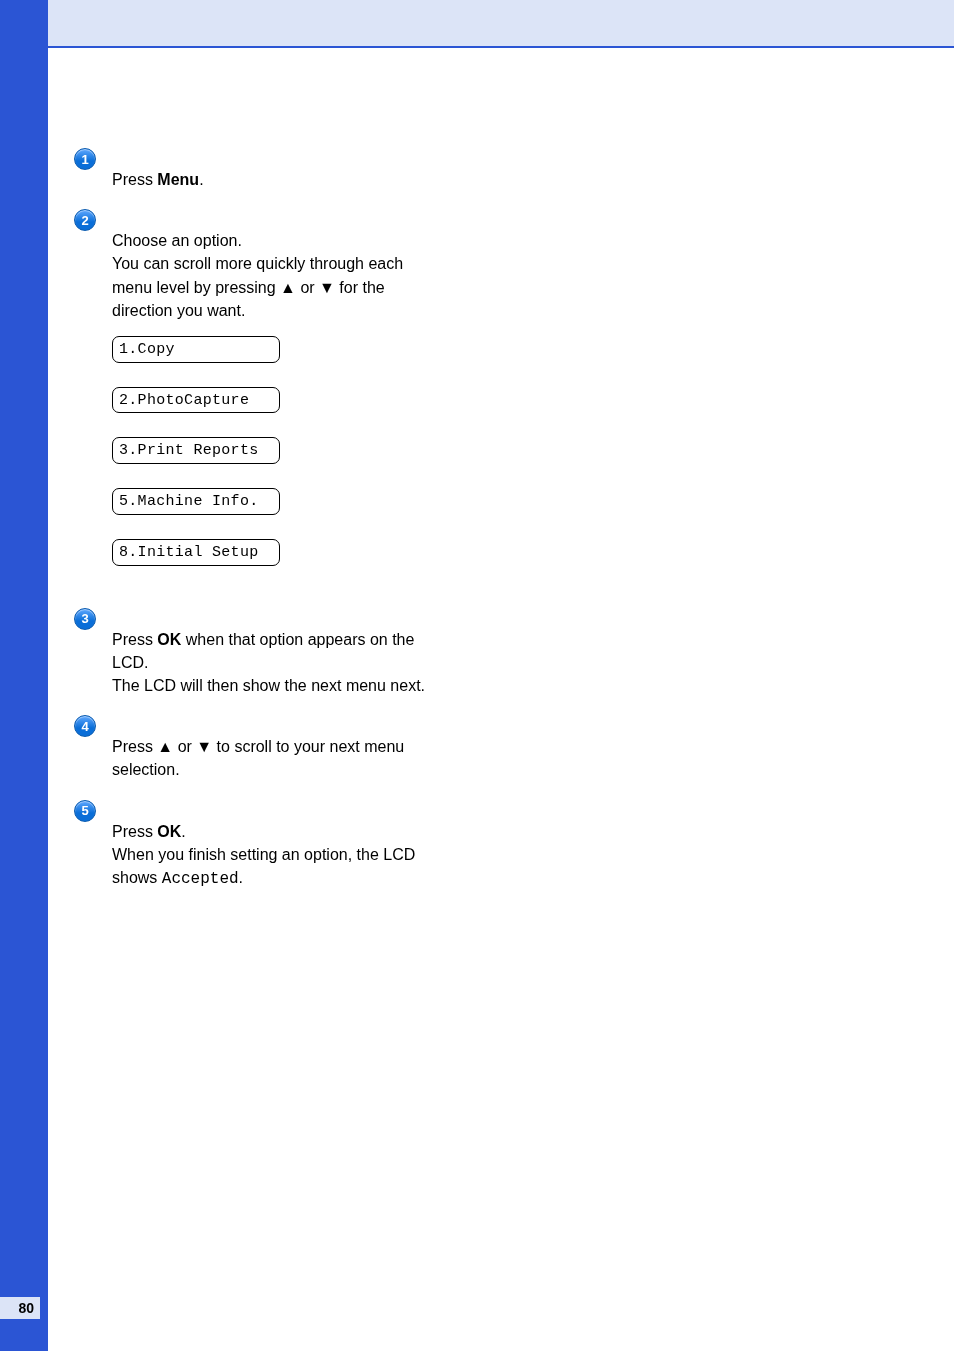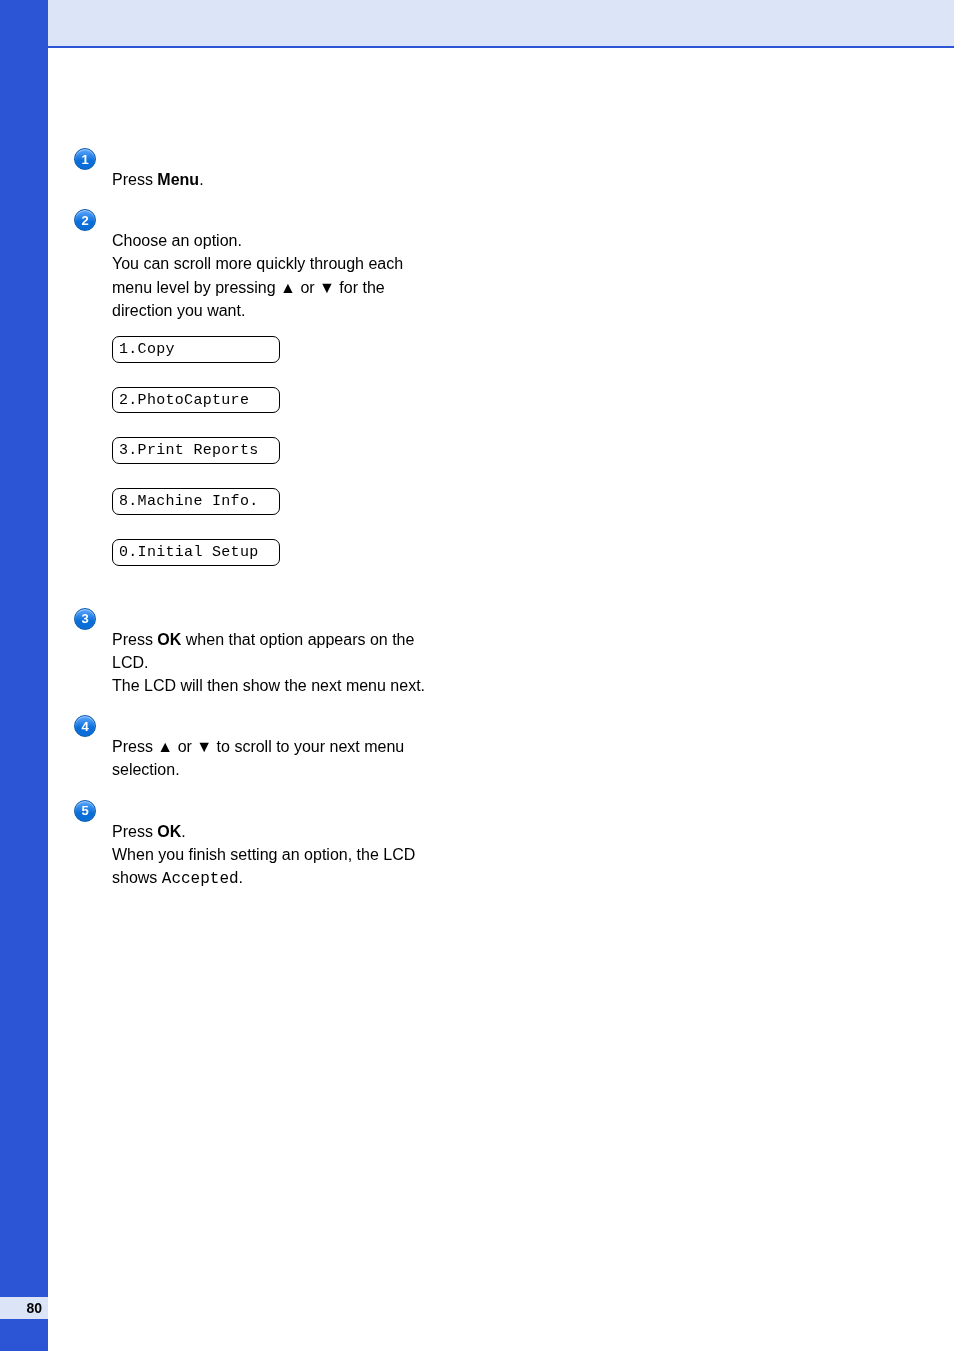--- a/index.html
+++ b/index.html
@@ -83,21 +83,21 @@
     }
     .mono {
       font-family: "Courier New", Courier, monospace;
       font-size: 16px;
       text-align: right;
     }
     .page-footer {
       position: absolute;
       left: 0;
       bottom: 32px;
-      width: 48px;
+      width: 40px;
       height: 22px;
       background: #dce4f7;
       display: flex;
       align-items: center;
       justify-content: flex-end;
       padding-right: 6px;
     }
     .page-num {
       font-weight: bold;
       font-size: 14px;
@@ -123,22 +123,22 @@
   <div class="step">
     <div class="step-bullet">2</div>
     <div class="step-body">
       <span>Choose an option.</span><br>
       <span>You can scroll more quickly through each menu level by pressing </span><span>▲</span><span> or </span><span>▼</span><span> for the direction you want.</span>
 
       <div class="lcd-list">
         <span class="lcd-box">1.Copy</span>
         <span class="lcd-box">2.PhotoCapture</span>
         <span class="lcd-box">3.Print Reports</span>
-        <span class="lcd-box">8.Machine Info.</span>
-        <span class="lcd-box">0.Initial Setup</span>
+        <span class="lcd-box">5.Machine Info.</span>
+        <span class="lcd-box">8.Initial Setup</span>
       </div>
     </div>
   </div>
 
   <div class="step">
     <div class="step-bullet">3</div>
     <div class="step-body">
       <span>Press </span><b>OK</b><span> when that option appears on the LCD.</span><br>
       <span>The LCD will then show the next menu next.</span>
     </div>

